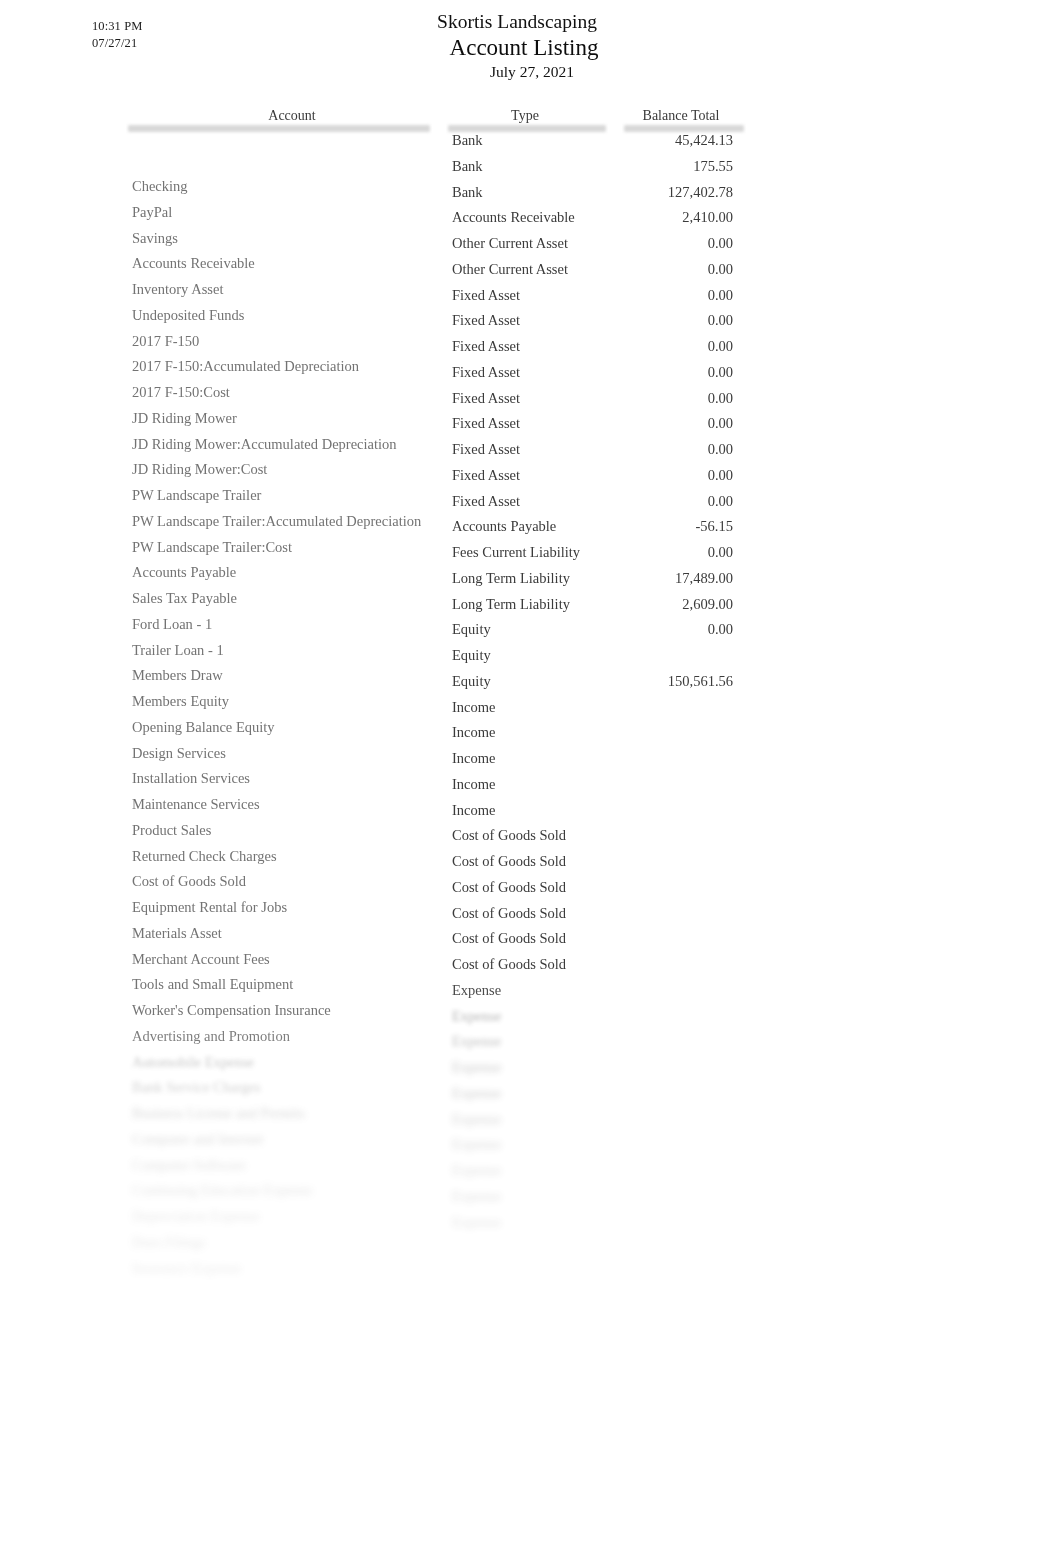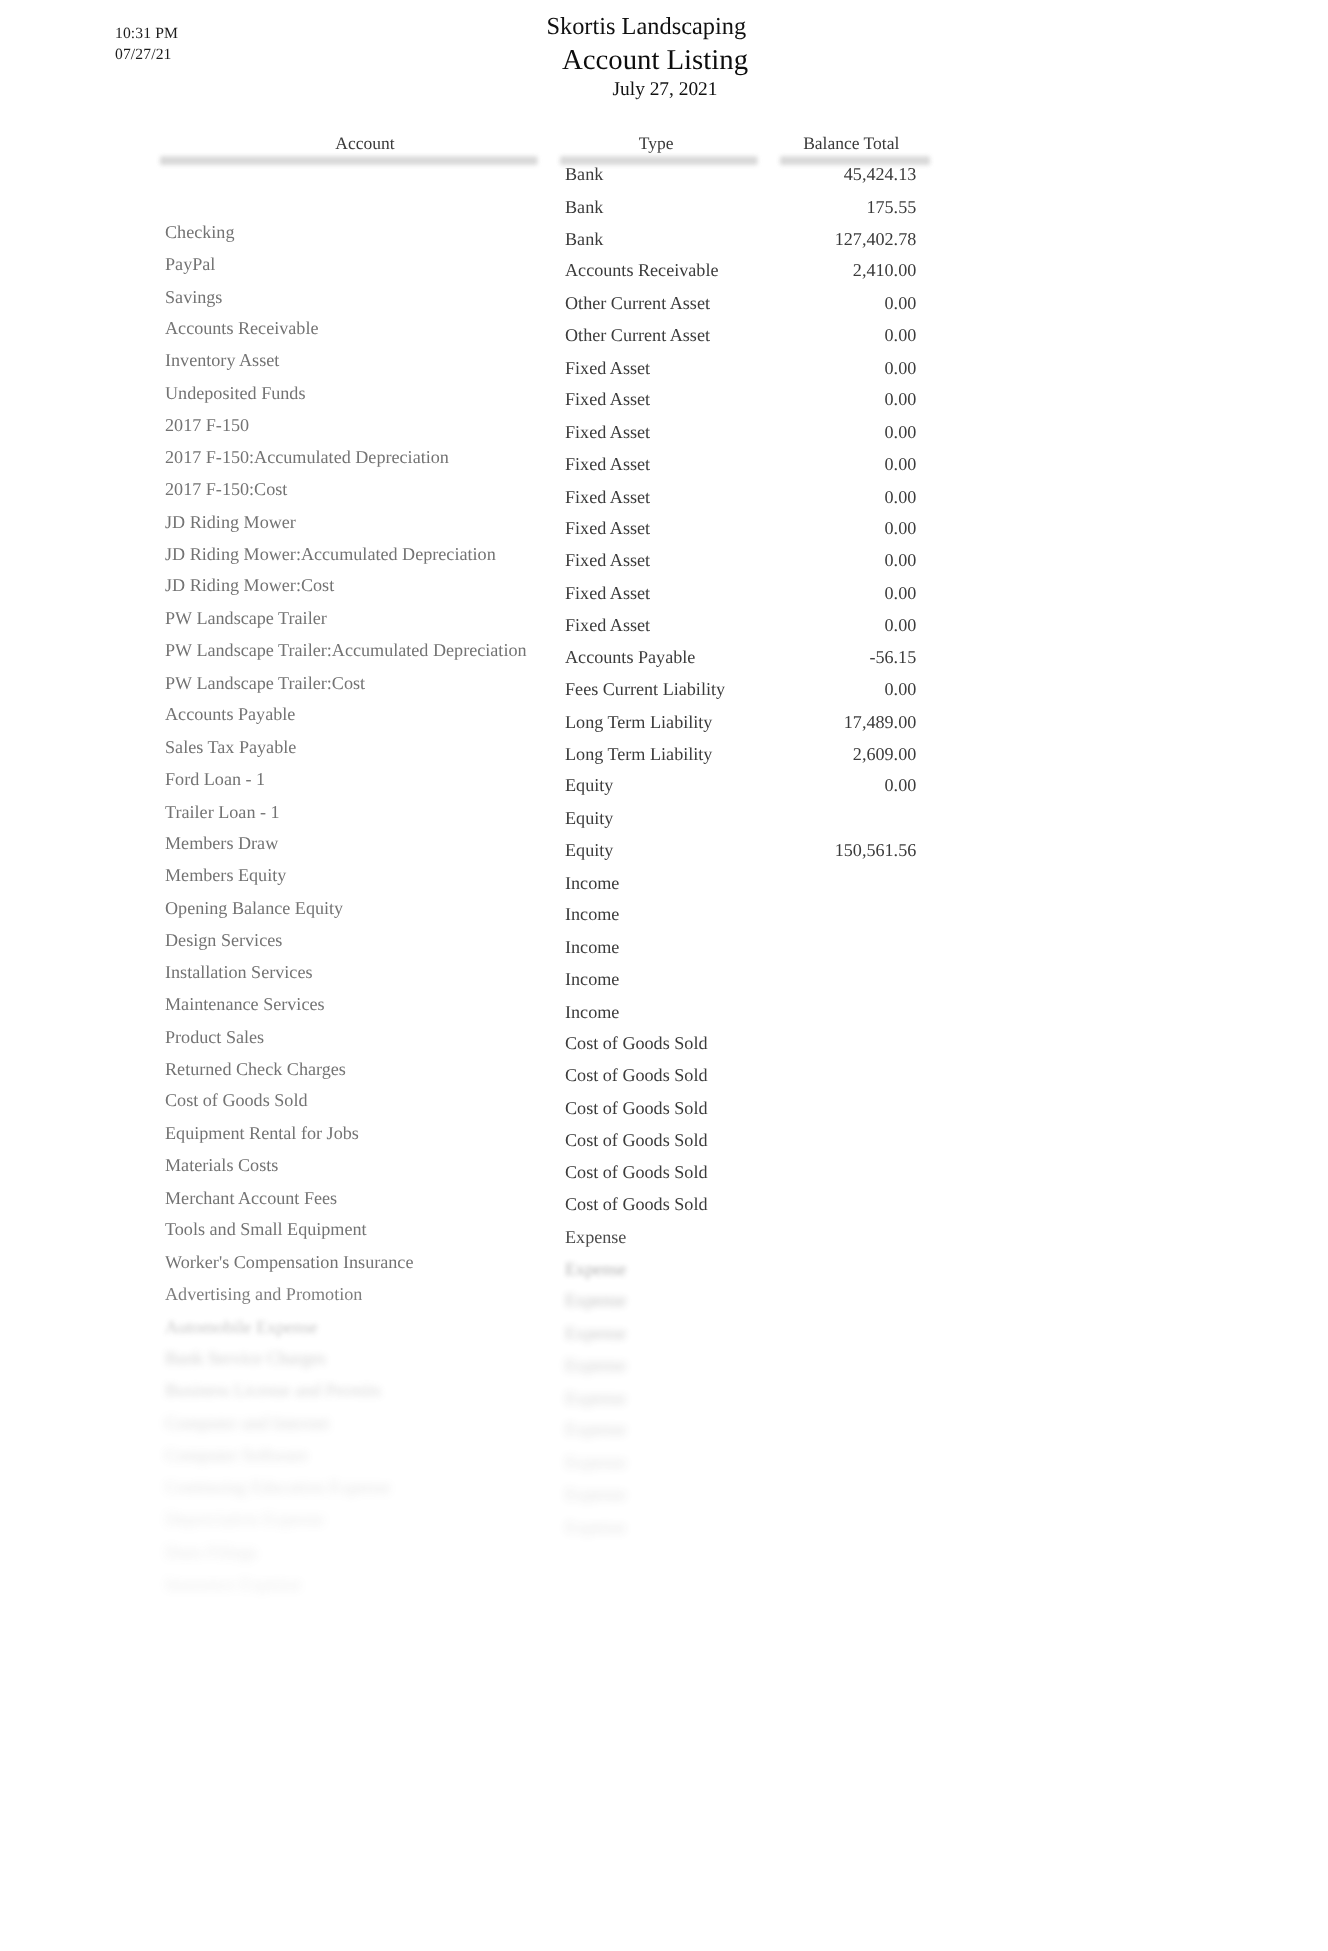--- a/index.html
+++ b/index.html
@@ -291,21 +291,21 @@
           <div class="cell c-account">Cost of Goods Sold</div>
           <div class="cell c-type">Cost of Goods Sold</div>
           <div class="cell c-balance"></div>
         </div>
         <div class="row">
           <div class="cell c-account">Equipment Rental for Jobs</div>
           <div class="cell c-type">Cost of Goods Sold</div>
           <div class="cell c-balance"></div>
         </div>
         <div class="row">
-          <div class="cell c-account">Materials Costs</div>
+          <div class="cell c-account">Materials Asset</div>
           <div class="cell c-type">Cost of Goods Sold</div>
           <div class="cell c-balance"></div>
         </div>
         <div class="row">
           <div class="cell c-account">Merchant Account Fees</div>
           <div class="cell c-type">Cost of Goods Sold</div>
           <div class="cell c-balance"></div>
         </div>
         <div class="row">
           <div class="cell c-account">Tools and Small Equipment</div>

